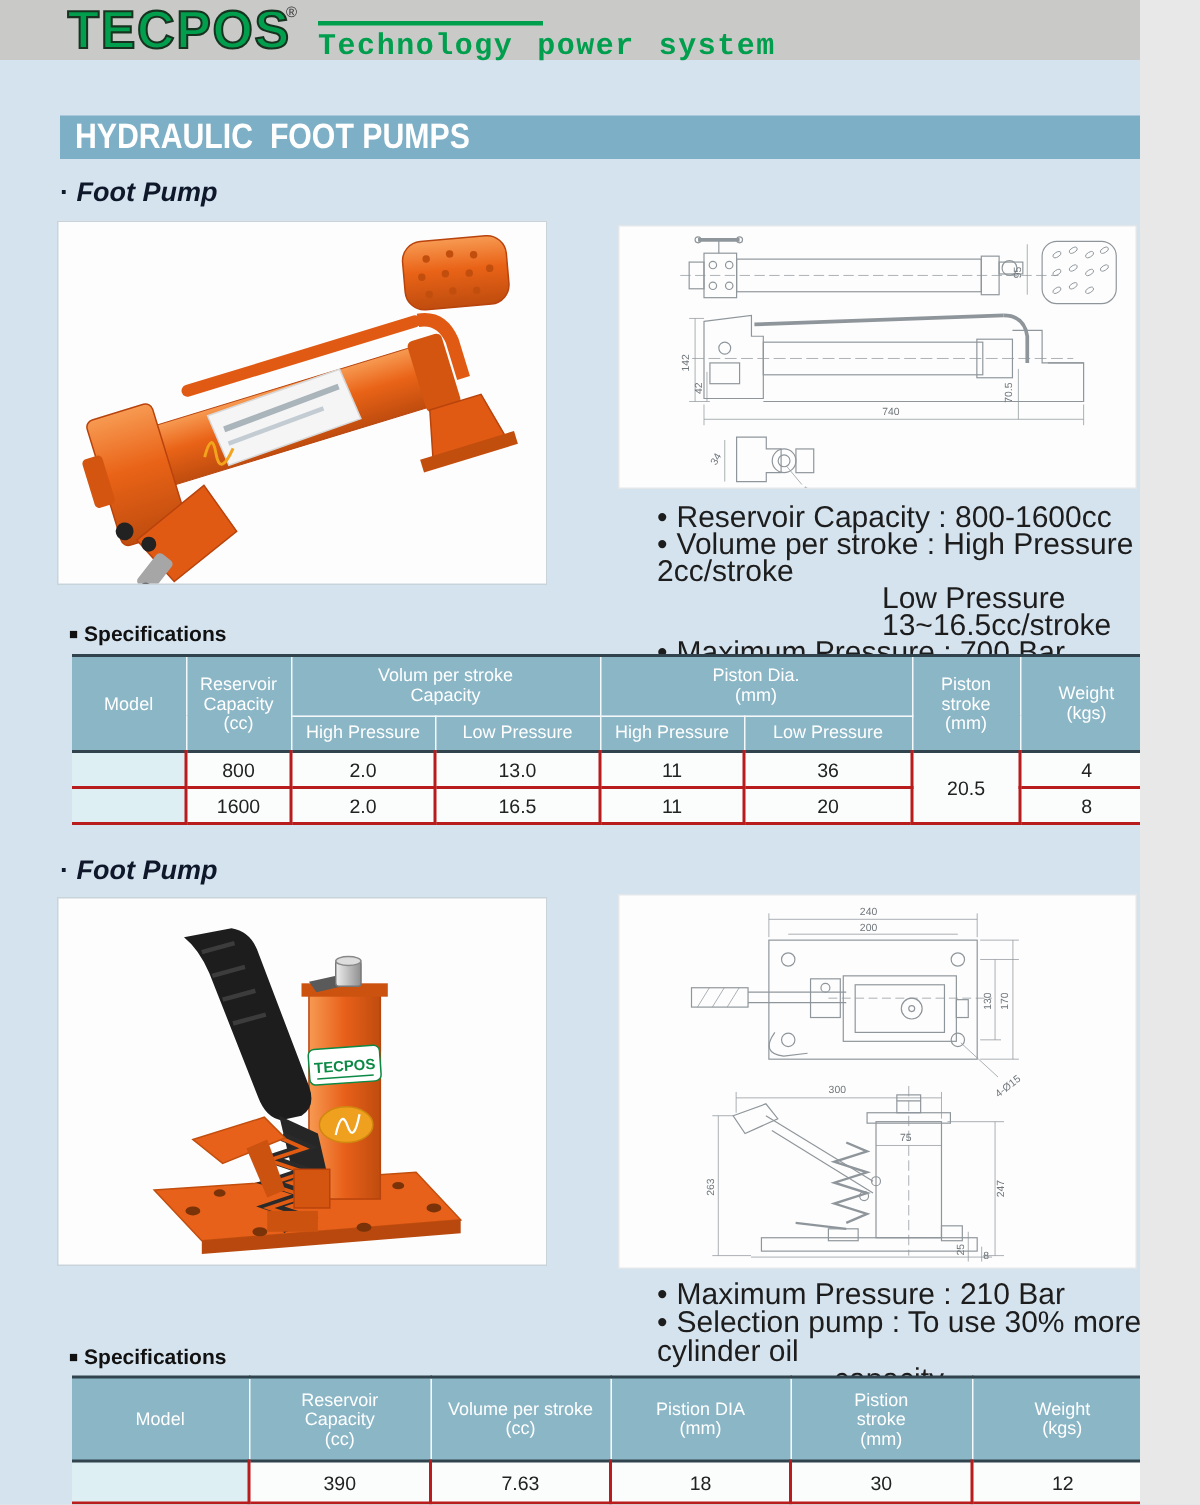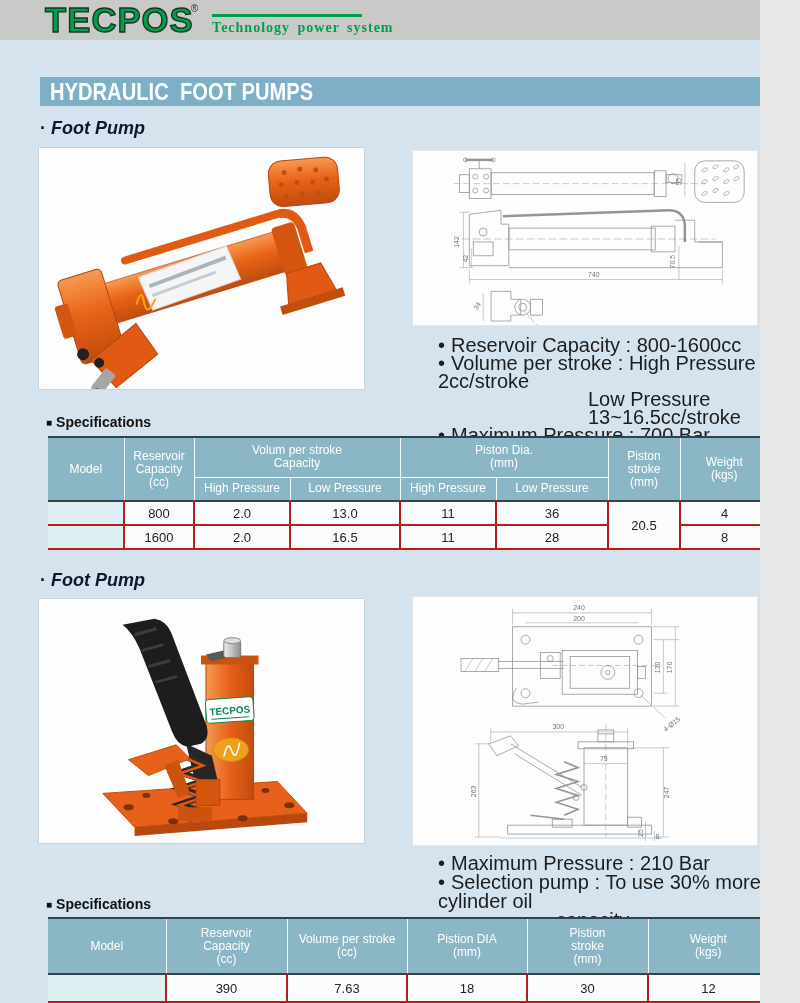--- a/index.html
+++ b/index.html
@@ -9,21 +9,21 @@
 
   
   .top-bar { position:absolute; left:0; top:0; width:800px; height:40px; background:#c9cac8; }
   .logo-wrap { position:absolute; left:45px; top:1px; display:flex; align-items:flex-start; }
   .logo { font-weight:900; font-size:33px; line-height:38px; color:#009e4d; letter-spacing:1px;
           -webkit-text-stroke:1.3px #17321f; transform:scale(1.05,1.08); transform-origin:left center;
           font-family:"Liberation Sans", sans-serif; }
   .reg { font-size:10px; color:#333; margin-left:4px; margin-top:2px; }
   .tag-wrap { margin-left:14px; padding-top:13px; }
   .tag-rule { width:150px; height:3px; background:#009e4d; margin-bottom:3px; }
-  .tagline { font-family:Liberation Serif, serif; font-weight:bold; font-size:14px; color:#009e4d; letter-spacing:1px; word-spacing:3px; }
+  .tagline { font-family:Liberation Mono, monospace; font-weight:bold; font-size:20px; color:#009e4d; letter-spacing:1px; word-spacing:3px; }
 
   
   .title-bar { position:absolute; left:40px; top:77px; width:725px; height:29px; background:#7db0c6;
                display:flex; align-items:center; padding-left:10px; }
   .title-bar span { color:#fff; font-weight:bold; font-size:21px; letter-spacing:0px; white-space:pre; transform:scale(.96,1.12); transform-origin:left center; }
 
   
   .sec-head { position:absolute; left:40px; font-size:18px; font-weight:bold; font-style:italic; color:#0f172a; }
   .sec-head .sec-marker { font-style:normal; margin-right:5px; font-weight:bold; }
   .s1 { top:118px; } .s2 { top:570px; }
@@ -271,21 +271,21 @@
         <td>36</td>
         <td rowspan="2">20.5</td>
         <td>4</td>
       </tr>
       <tr>
         <td class="model"></td>
         <td>1600</td>
         <td>2.0</td>
         <td>16.5</td>
         <td>11</td>
-        <td>28</td>
+        <td>20</td>
         <td>8</td>
       </tr>
     </tbody>
   </table>
 
   <div class="sec-head s2">
     <span class="sec-marker">·</span><span>Foot Pump</span>
   </div>
 
   <div class="photo-box p2">

